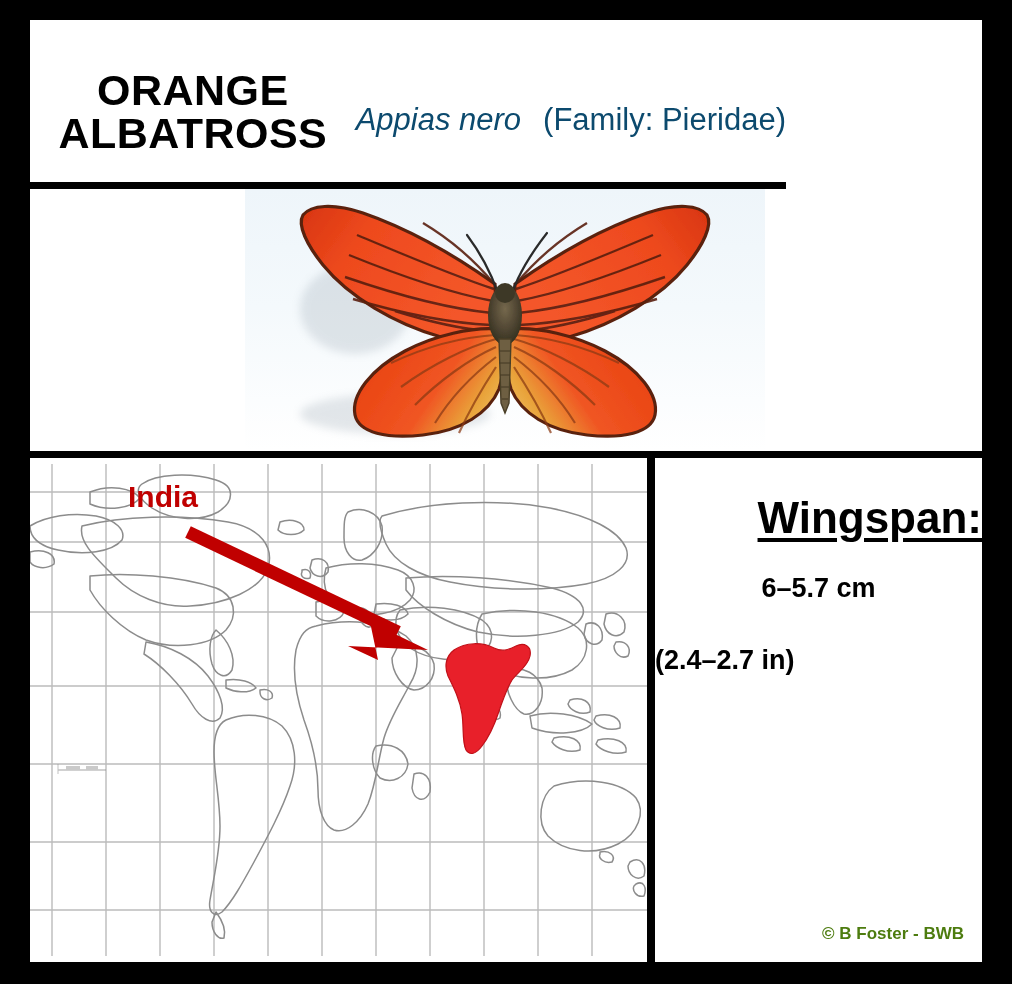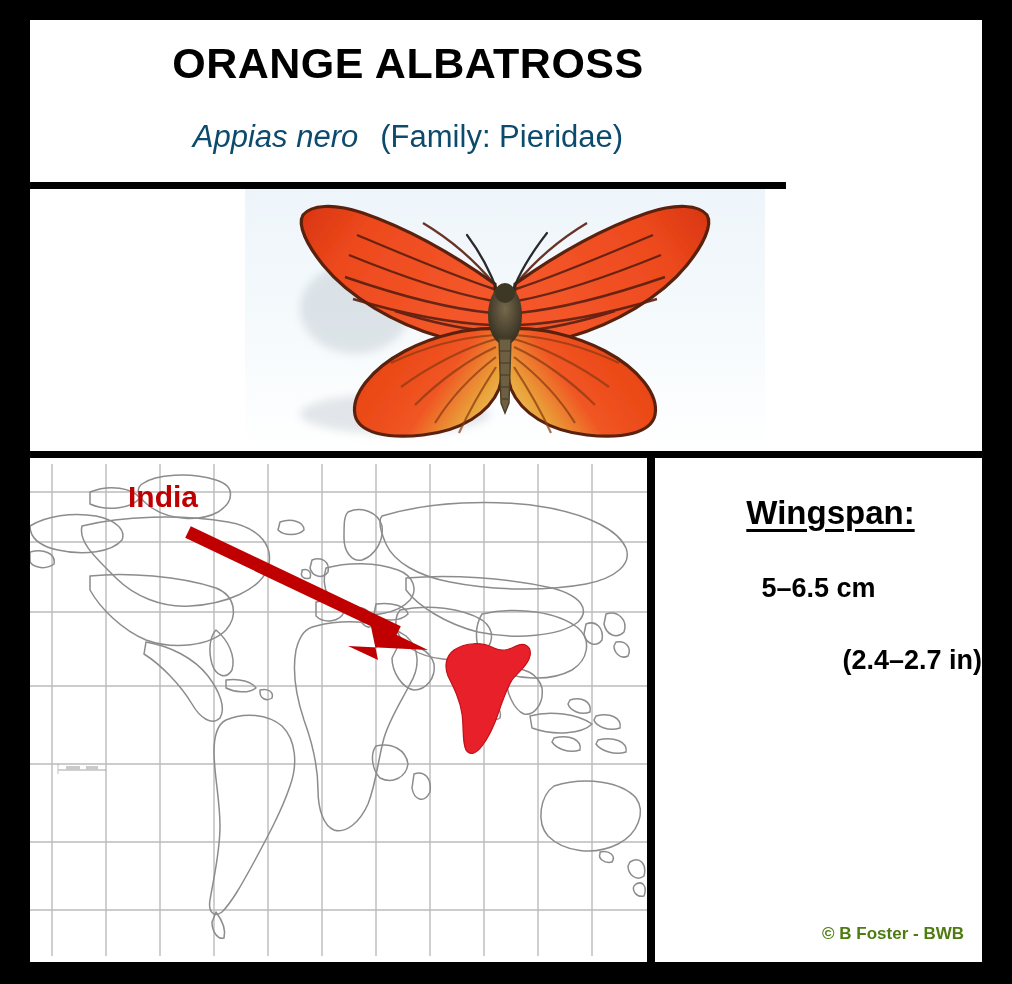--- a/index.html
+++ b/index.html
@@ -40,21 +40,21 @@
   
   .header {
     position: absolute;
     left: 0; top: 0;
     width: 756px;
     height: 169px;
     background: #ffffff;
     box-sizing: border-box;
     border-bottom: 7px solid #000000;
     display: flex;
-    flex-direction: column;
+    flex-direction: row;
     align-items: center;
     justify-content: flex-start;
   }
   .common-name {
     margin-top: 22px;
     font-size: 43px;
     font-weight: bold;
     letter-spacing: 0.5px;
     color: #000000;
     text-align: center;
@@ -146,44 +146,44 @@
     left: 625px; top: 0;
     width: 327px;
     height: 504px;
     background: #ffffff;
     overflow: hidden;
   }
   .ws-title {
     position: absolute;
     left: 0; right: 0;
     top: 38px;
-    text-align: center;
-    font-size: 33px;
+    text-align: right;
+    font-size: 44px;
     font-weight: bold;
     color: #000000;
     text-decoration: underline;
     text-underline-offset: 5px;
     line-height: 1;
     padding-left: 24px;
   }
   .ws-metric {
     position: absolute;
     left: 0; right: 0;
     top: 117px;
     text-align: center;
     font-size: 27px;
     font-weight: bold;
     color: #000000;
     line-height: 1;
   }
   .ws-imperial {
     position: absolute;
-    left: 0; right: 0;
+    left: 0; right: 12px;
     top: 189px;
-    text-align: right;
+    text-align: left;
     font-size: 27px;
     font-weight: bold;
     color: #000000;
     line-height: 1;
   }
   .credit {
     position: absolute;
     right: 18px;
     bottom: 20px;
     font-size: 17px;
@@ -454,20 +454,20 @@
             <rect x="36" y="302" width="14" height="4" fill="#a0a0a0"></rect>
             <rect x="56" y="302" width="12" height="4" fill="#a0a0a0"></rect>
           </g>
         </svg>
 
         <div class="india-label">India</div>
       </div>
 
       <div class="wingspan-panel">
         <div class="ws-title">Wingspan:</div>
-        <div class="ws-metric">5–6.5 cm</div>
+        <div class="ws-metric">6–5.7 cm</div>
         <div class="ws-imperial">(2.4–2.7 in)</div>
         <div class="credit">© B Foster - BWB</div>
       </div>
 
     </div>
   </div>
 </div>
 
 </body></html>

